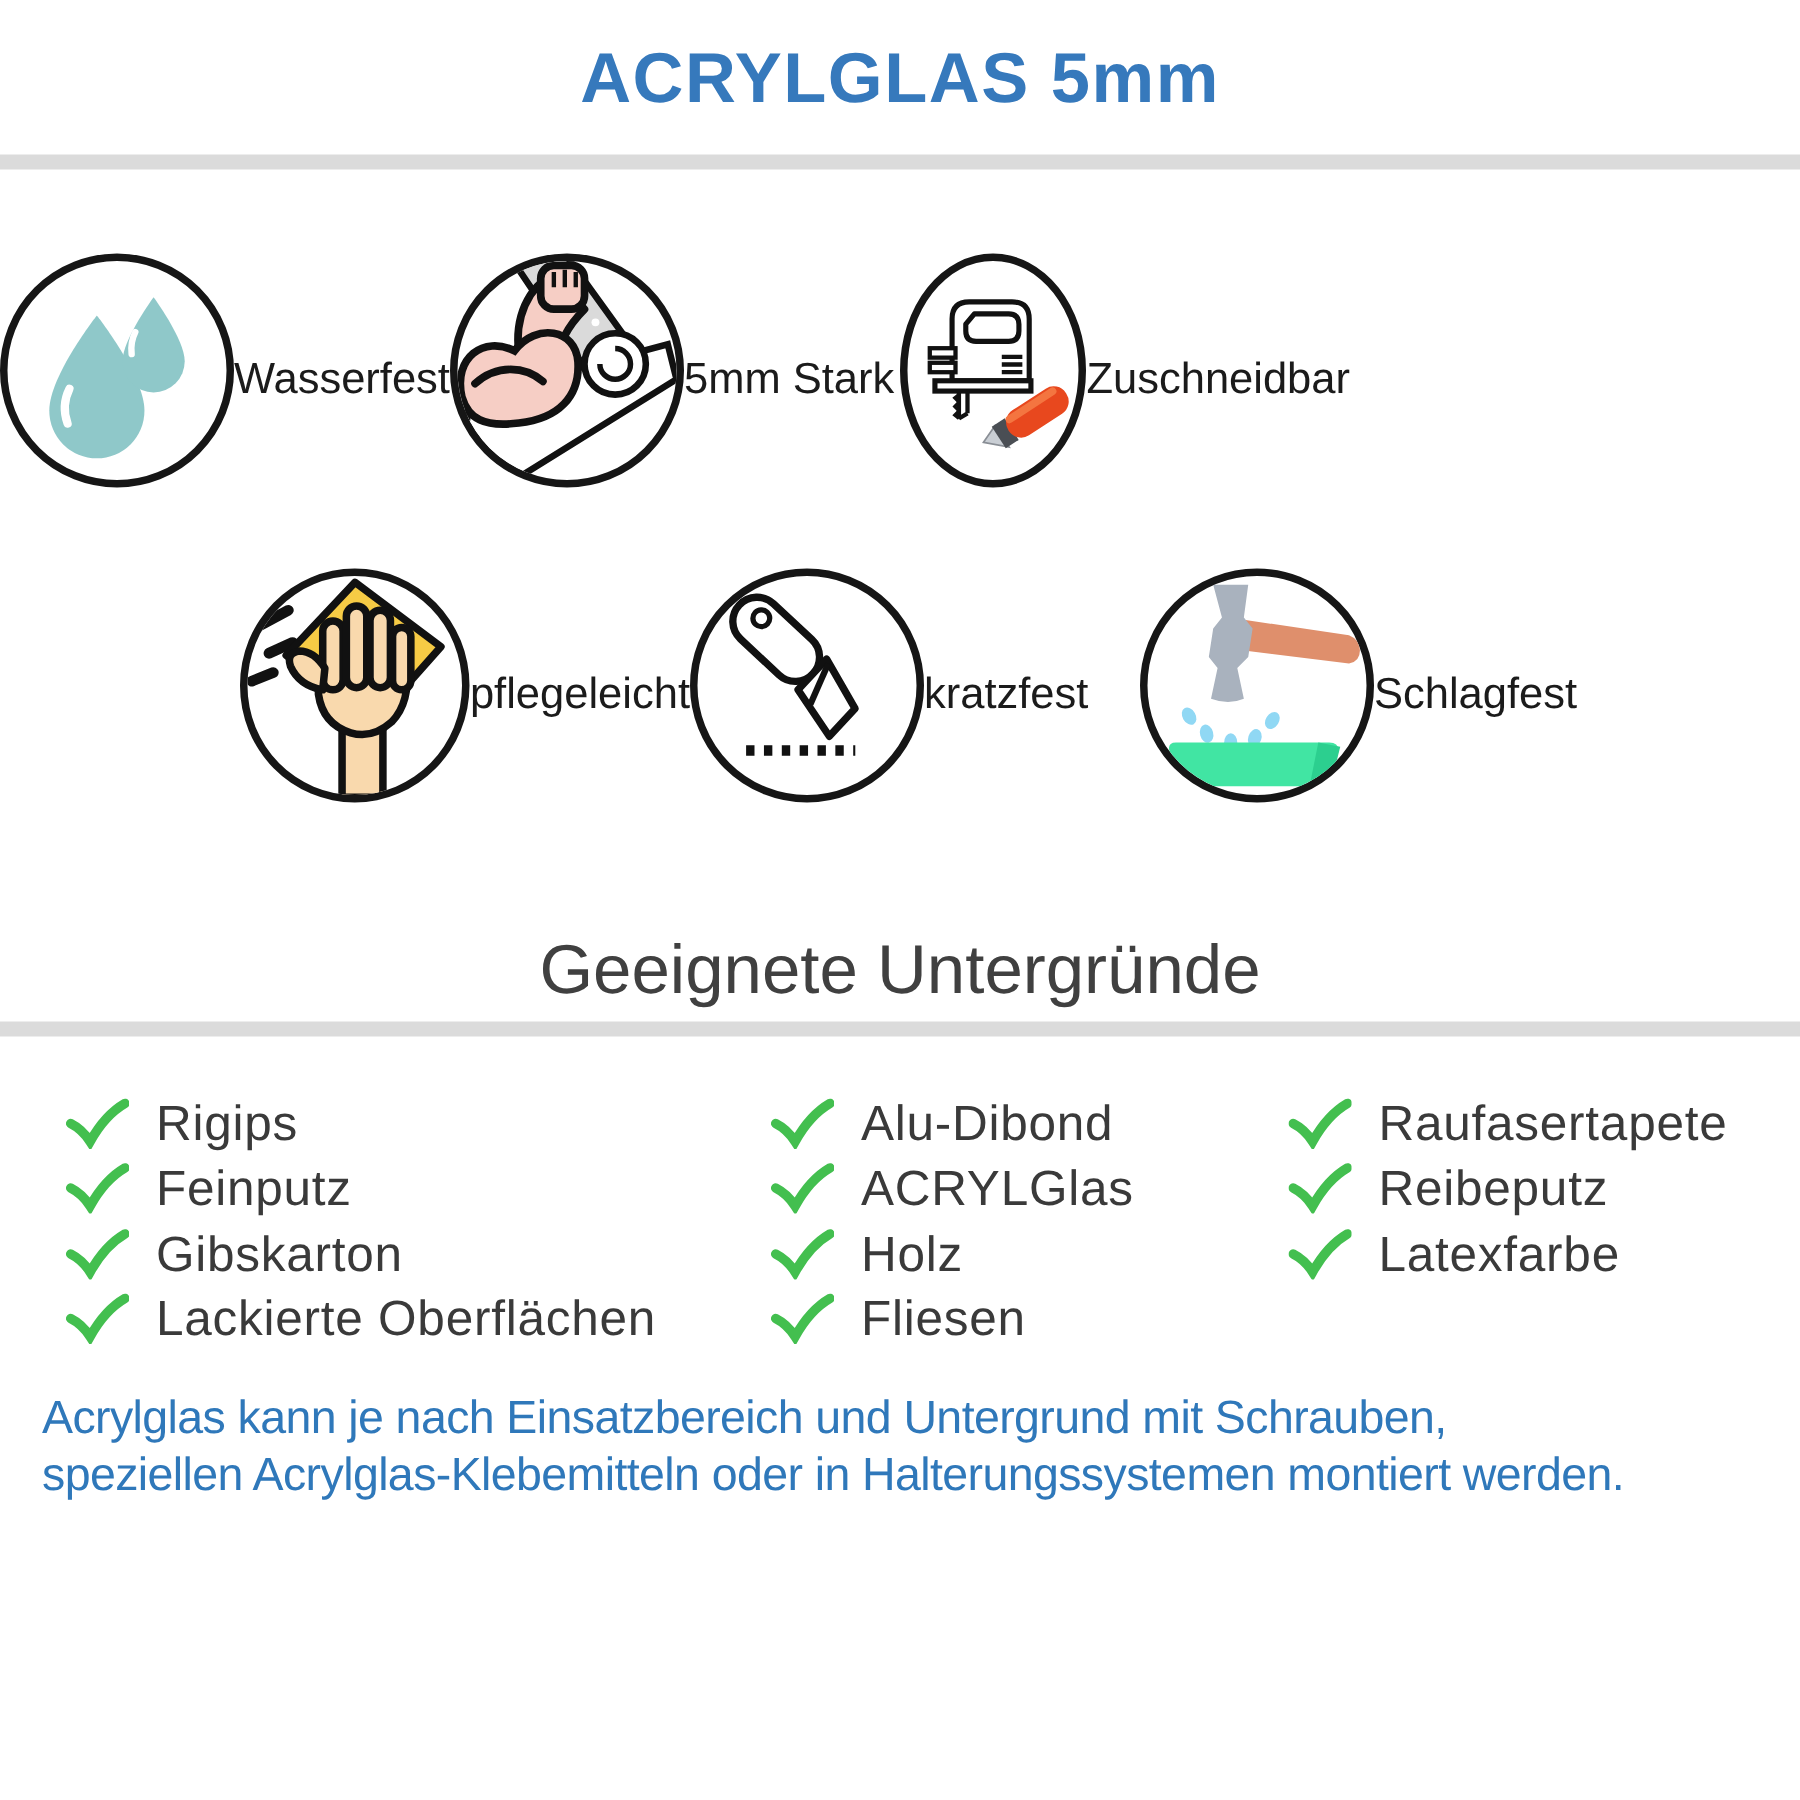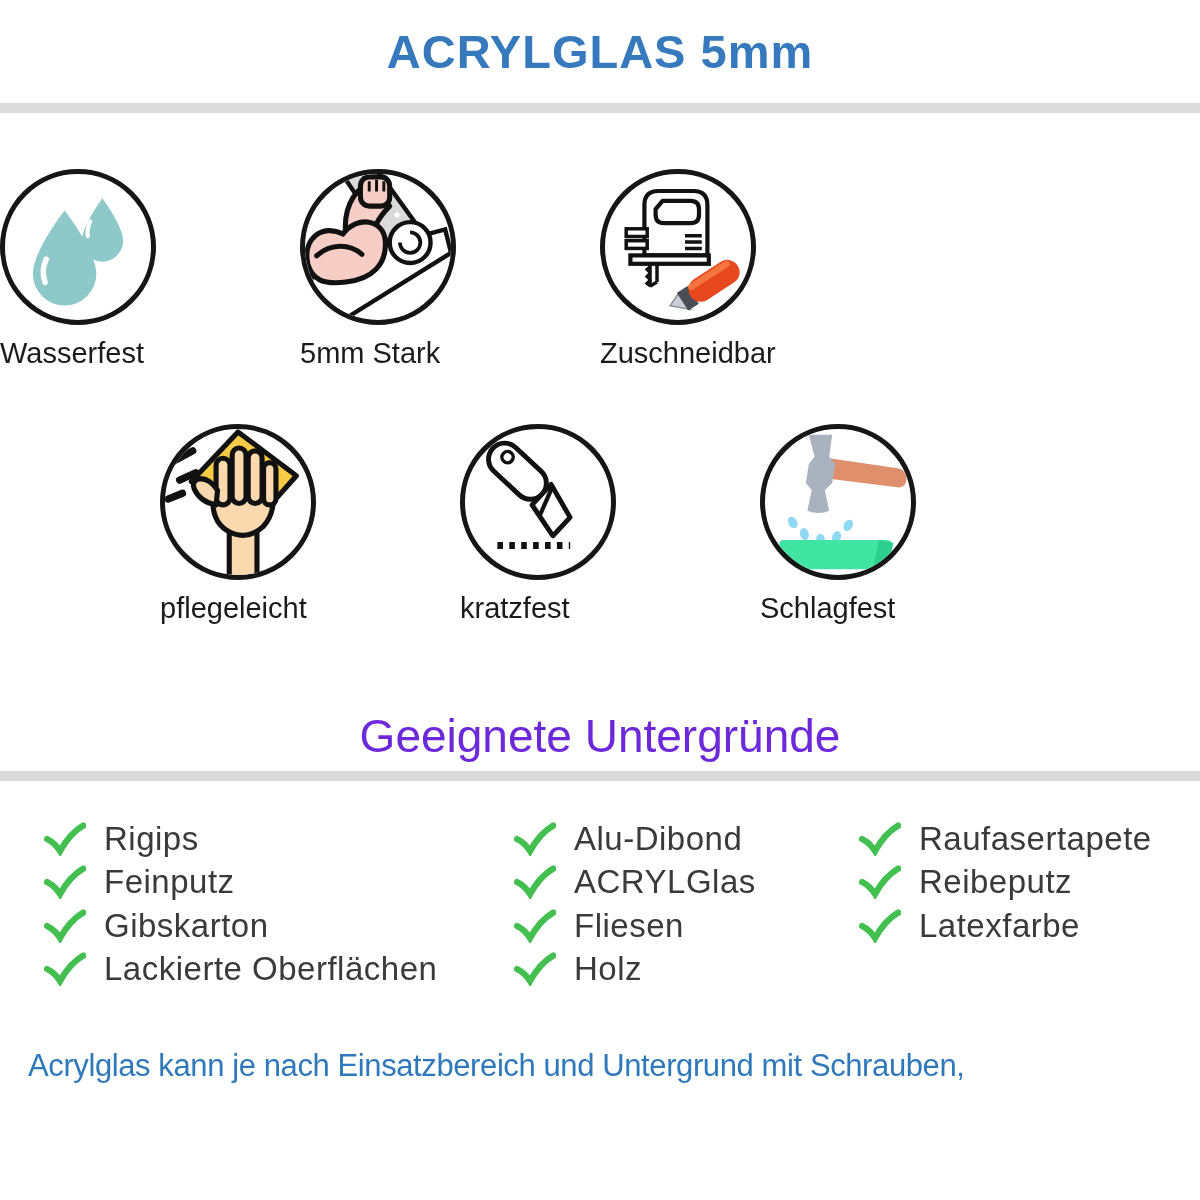--- a/index.html
+++ b/index.html
@@ -10,42 +10,42 @@
     padding-top:24px; height:103px; text-align:center;
     font-size:47px; font-weight:600; letter-spacing:1px; color:#3679BC;
   }
   .divider { height:10px; width:100%; background:#DBDBDB; }
 
   .features-row { display:flex; }
   .row1 { margin-top:56px; }
   .row1 .feature { width:300px; }
   .row2 { margin-top:54px; justify-content:center; padding-left:20px; }
   .row2 .feature { width:300px; }
-  .feature { display:flex; flex-direction:column; }
+  .feature { display:flex; flex-direction:row; align-items:center; }
   .circle {
     width:156px; height:156px; border:5px solid #161616; border-radius:50%;
     display:flex; align-items:center; justify-content:center; overflow:hidden; background:#fff;
   }
   .feature-label { margin-top:12px; font-size:29px; color:#1b1b1b; }
 
   .section-title {
     margin-top:84px; height:62px; text-align:center;
-    font-size:46px; font-weight:400; color:#6d28d9;
+    font-size:46px; font-weight:400; color:#404040;
   }
 
   .substrates { margin-top:36px; display:flex; padding:0 0 0 28px;margin-left:16px; }
   .sub-col1 { width:470px; }
   .sub-col2 { width:345px; }
   .sub-col3 { width:340px; }
   .sub-item { display:flex; align-items:center; height:43.5px; gap:18px; }
   .sub-item span { font-size:33px; color:#3A3A3A; letter-spacing:0.5px; }
   .check { width:42px; height:34px; flex:0 0 auto; }
 
   .footer {
-    margin-top:56px; padding-left:28px;
+    margin-top:25px; padding-left:28px;
     font-size:31px; line-height:38px; color:#2F78BA; letter-spacing:-0.4px;
   }
 
   svg { display:block; }
 </style>
 </head>
 <body>
 
 <div class="page">
 
@@ -207,27 +207,27 @@
       <div class="sub-item">
         <svg class="check" viewBox="0 0 46 38">
             <path d="M3 19 C9 22 14 27 17.5 32.5 C25 19 34 9.5 43.5 4" stroke="#43BF4F" stroke-width="7" fill="none" stroke-linecap="round"></path>
           </svg>
         <span>ACRYLGlas</span>
         </div>
       <div class="sub-item">
         <svg class="check" viewBox="0 0 46 38">
             <path d="M3 19 C9 22 14 27 17.5 32.5 C25 19 34 9.5 43.5 4" stroke="#43BF4F" stroke-width="7" fill="none" stroke-linecap="round"></path>
           </svg>
+        <span>Holz</span>
+        </div>
+      <div class="sub-item">
+        <svg class="check" viewBox="0 0 46 38">
+            <path d="M3 19 C9 22 14 27 17.5 32.5 C25 19 34 9.5 43.5 4" stroke="#43BF4F" stroke-width="7" fill="none" stroke-linecap="round"></path>
+          </svg>
         <span>Fliesen</span>
-        </div>
-      <div class="sub-item">
-        <svg class="check" viewBox="0 0 46 38">
-            <path d="M3 19 C9 22 14 27 17.5 32.5 C25 19 34 9.5 43.5 4" stroke="#43BF4F" stroke-width="7" fill="none" stroke-linecap="round"></path>
-          </svg>
-        <span>Holz</span>
         </div>
     </div>
 
     <div class="sub-col3">
       <div class="sub-item">
         <svg class="check" viewBox="0 0 46 38">
             <path d="M3 19 C9 22 14 27 17.5 32.5 C25 19 34 9.5 43.5 4" stroke="#43BF4F" stroke-width="7" fill="none" stroke-linecap="round"></path>
           </svg>
         <span>Raufasertapete</span>
         </div>
@@ -241,15 +241,16 @@
         <svg class="check" viewBox="0 0 46 38">
             <path d="M3 19 C9 22 14 27 17.5 32.5 C25 19 34 9.5 43.5 4" stroke="#43BF4F" stroke-width="7" fill="none" stroke-linecap="round"></path>
           </svg>
         <span>Latexfarbe</span>
         </div>
     </div>
   </div>
 
   <div class="footer">
     <div>Acrylglas kann je nach Einsatzbereich und Untergrund mit Schrauben,</div>
+    <div>speziellen Acrylglas-Klebemitteln oder in Halterungssystemen montiert werden.</div>
   </div>
 
 </div>
 
 </body></html>

